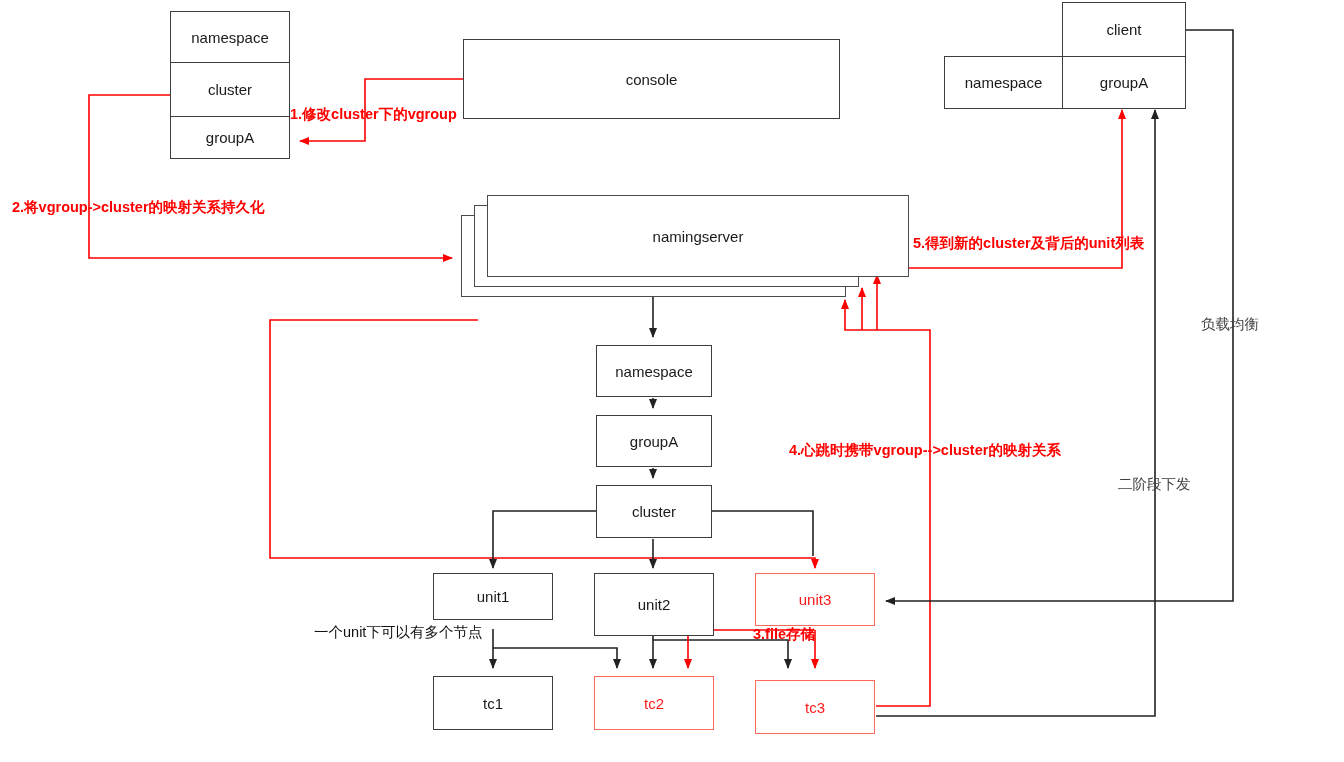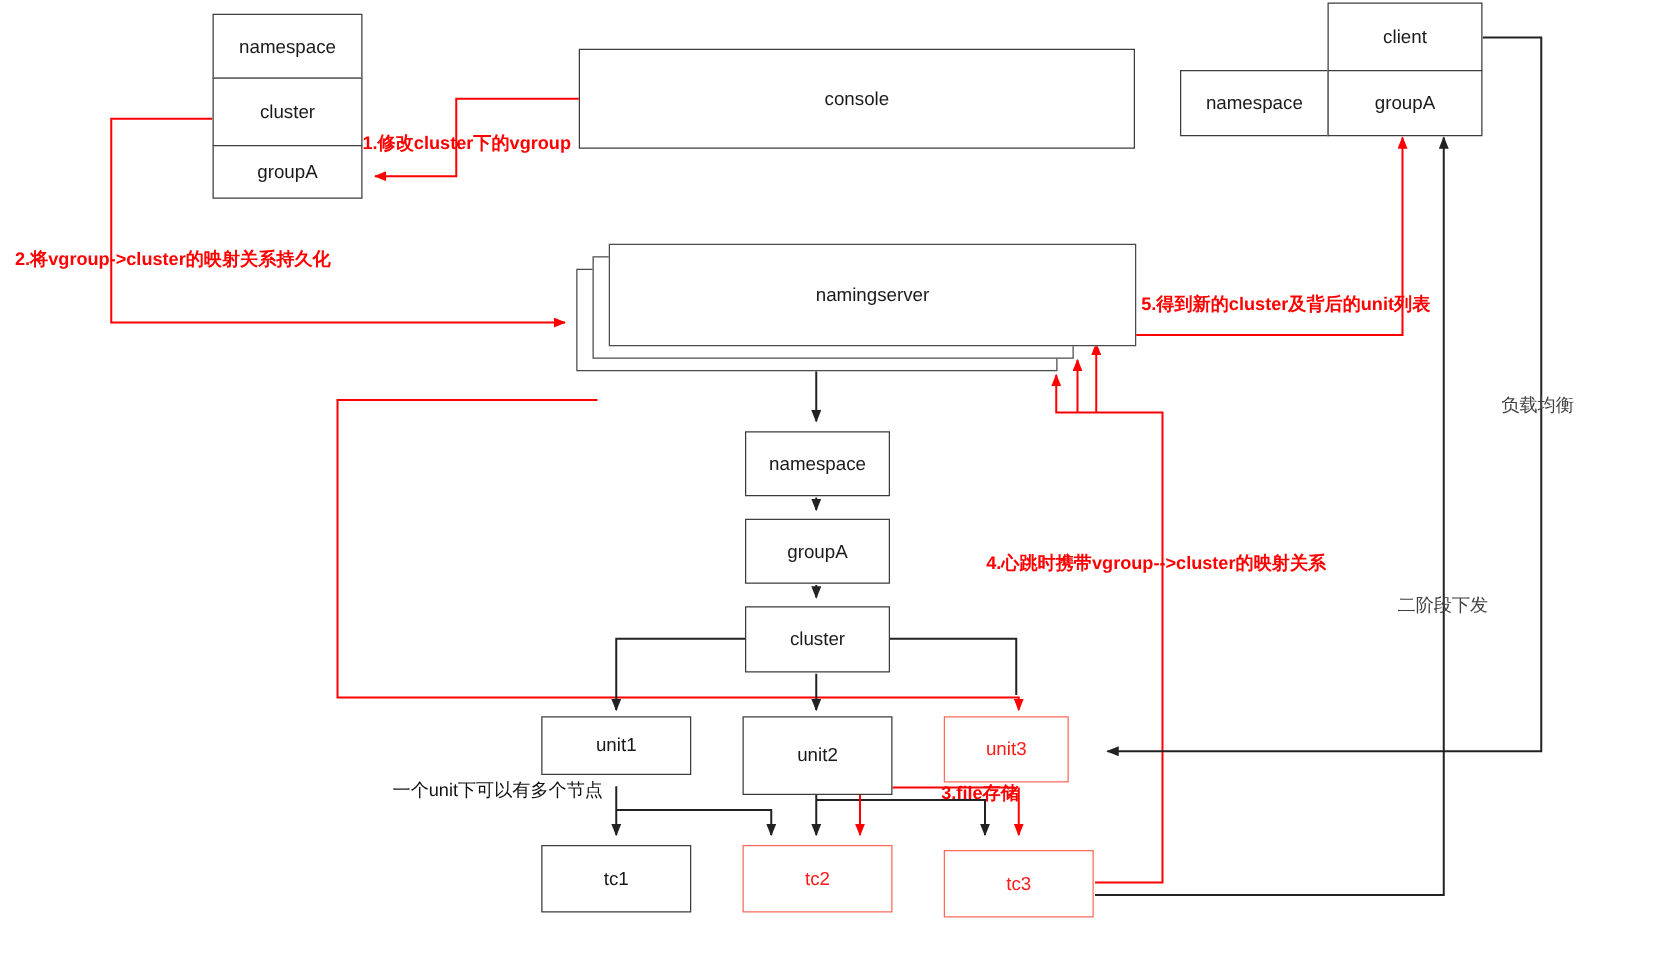--- a/index.html
+++ b/index.html
@@ -119,21 +119,21 @@
   <div class="node" style="left:170px; top:11px; width:120px; height:52px;">
     <span>namespace</span>
   </div>
   <div class="node" style="left:170px; top:62px; width:120px; height:55px;">
     <span>cluster</span>
   </div>
   <div class="node" style="left:170px; top:116px; width:120px; height:43px;">
     <span>groupA</span>
   </div>
 
-  <div class="node" style="left:463px; top:39px; width:445px; height:80px;">
+  <div class="node" style="left:463px; top:39px; width:377px; height:80px;">
     <span>console</span>
   </div>
 
   <div class="node stack" style="left:461px; top:215px; width:385px; height:82px; z-index:1;"></div>
   <div class="node stack" style="left:474px; top:205px; width:385px; height:82px; z-index:2;"></div>
   <div class="node stack" style="left:487px; top:195px; width:422px; height:82px; z-index:3;">
     <span>namingserver</span>
   </div>
 
   <div class="node" style="left:1062px; top:2px; width:124px; height:55px;">
@@ -155,21 +155,21 @@
   <div class="node" style="left:596px; top:485px; width:116px; height:53px;">
     <span>cluster</span>
   </div>
 
   <div class="node" style="left:433px; top:573px; width:120px; height:47px;">
     <span>unit1</span>
   </div>
   <div class="node" style="left:594px; top:573px; width:120px; height:63px;">
     <span>unit2</span>
   </div>
-  <div class="node red" style="left:755px; top:573px; width:100px; height:53px;">
+  <div class="node red" style="left:755px; top:573px; width:120px; height:53px;">
     <span>unit3</span>
   </div>
 
   <div class="node" style="left:433px; top:676px; width:120px; height:54px;">
     <span>tc1</span>
   </div>
   <div class="node red" style="left:594px; top:676px; width:120px; height:54px;">
     <span>tc2</span>
   </div>
   <div class="node red" style="left:755px; top:680px; width:120px; height:54px;">

